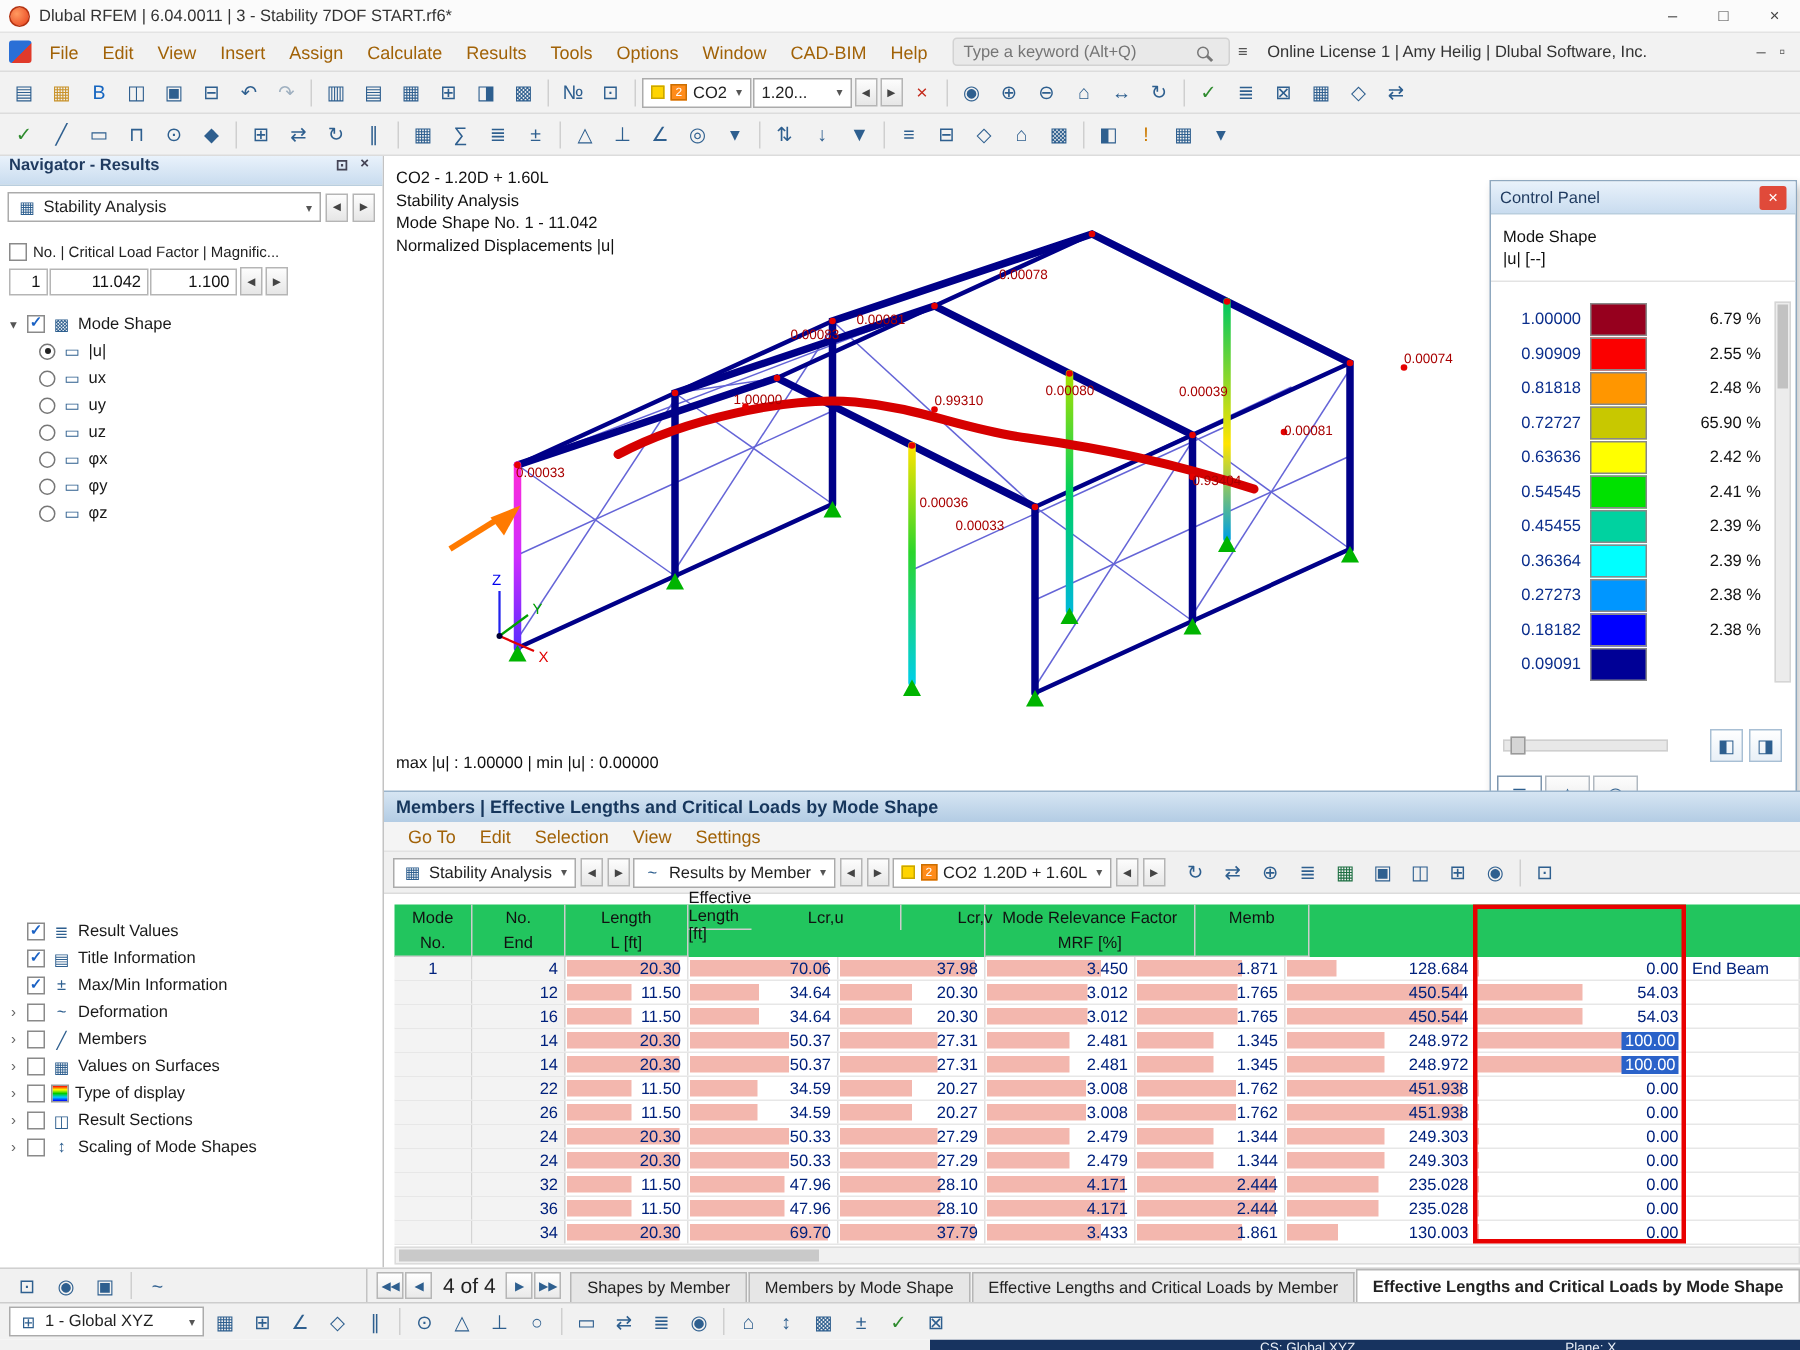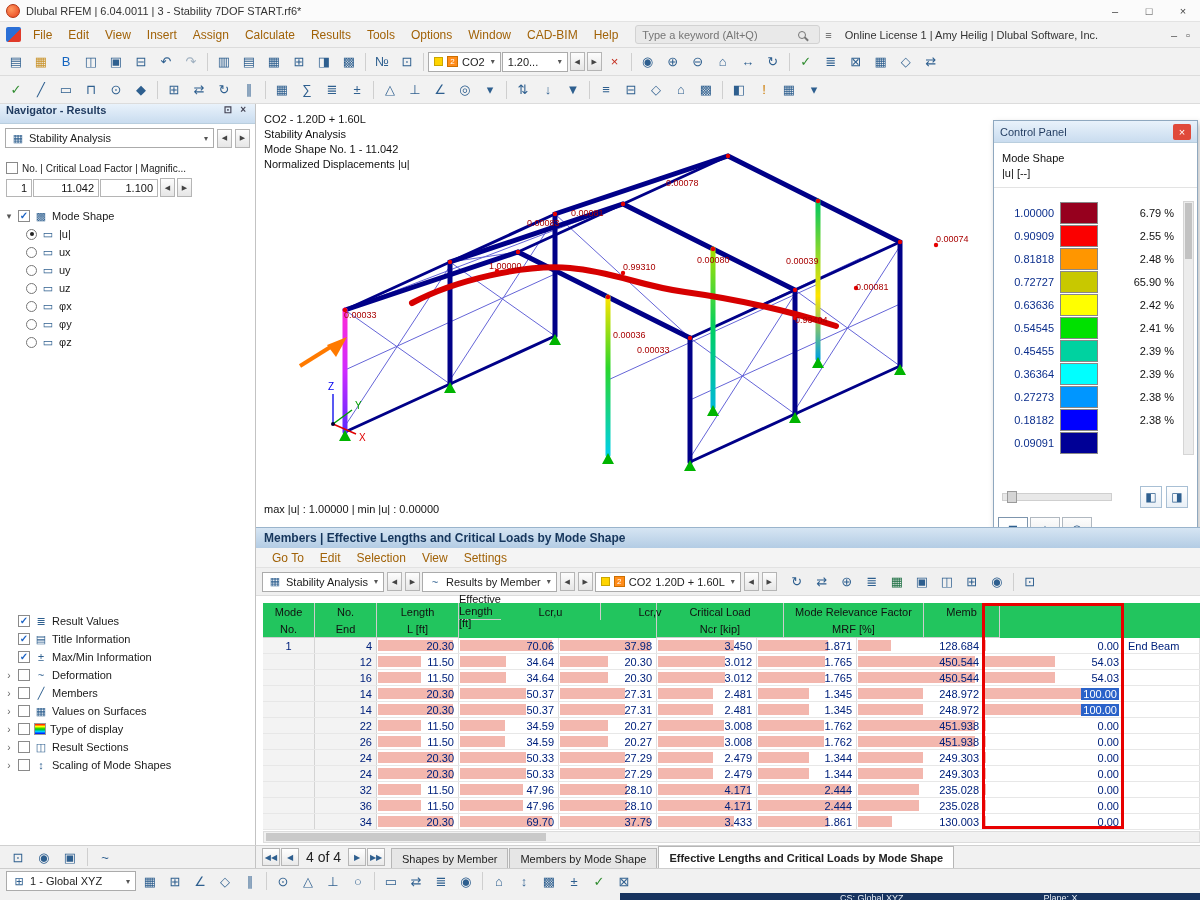--- a/index.html
+++ b/index.html
@@ -673,24 +673,20 @@
           <div class="h-line">Length</div>
           <div class="h-line">L [ft]</div>
         </div>
       <div class="hgroup" style="width:198px">
         <div class="top">Effective Length [ft]</div>
         <div class="subs">
             <div class="w-lcru">Lcr,u</div>
             <div class="w-lcrv">Lcr,v</div>
           </div>
       </div>
-      <div class="hcell w-ncr">
-          <div class="h-line">Critical Load</div>
-          <div class="h-line">Ncr [kip]</div>
-        </div>
       <div class="hcell w-mrf">
           <div class="h-line">Mode Relevance Factor</div>
           <div class="h-line">MRF [%]</div>
         </div>
       <div class="hcell w-memb">
           <div class="h-line">Memb</div>
           <div class="h-line"></div>
         </div>
     </div>
     <div id="tbl-body">
@@ -1108,20 +1104,21 @@
     <div id="pager">
       <span class="pgbtn">◀◀</span>
       <span class="pgbtn">◀</span>
       <span id="pager-label">4 of 4</span>
       <span class="pgbtn">▶</span>
       <span class="pgbtn">▶▶</span>
     </div>
     <div id="bottom-tabs">
         <span class="btab">Shapes by Member</span>
         <span class="btab">Members by Mode Shape</span>
+        <span class="btab">Effective Lengths and Critical Loads by Member</span>
         <span class="btab active">Effective Lengths and Critical Loads by Mode Shape</span>
       </div>
   </div>
 
   <div id="statusbar">
     <span id="cs-combo" class="combo">
       <span class="mini-icon">⊞</span>
       <span>1 - Global XYZ</span>
       <span class="carr" style="margin-left:auto">▾</span>
     </span>

